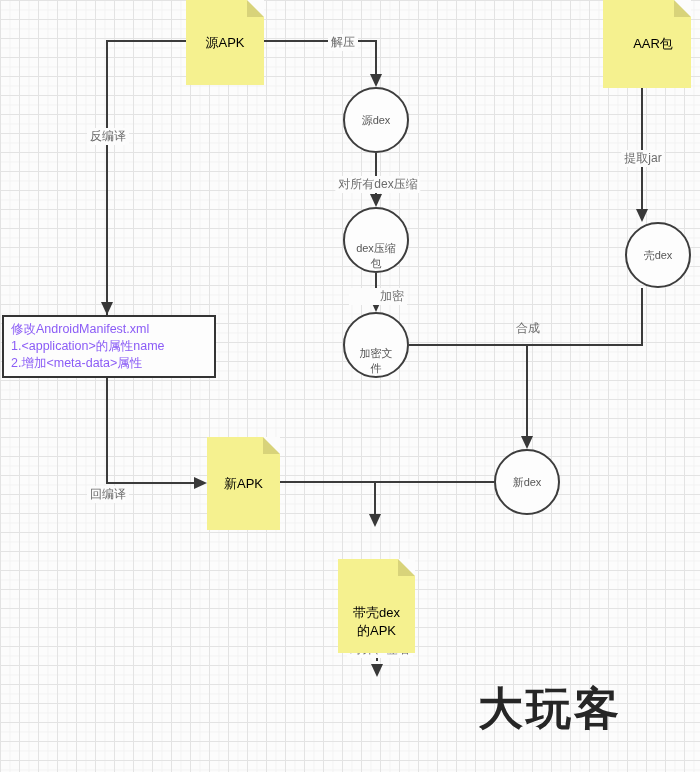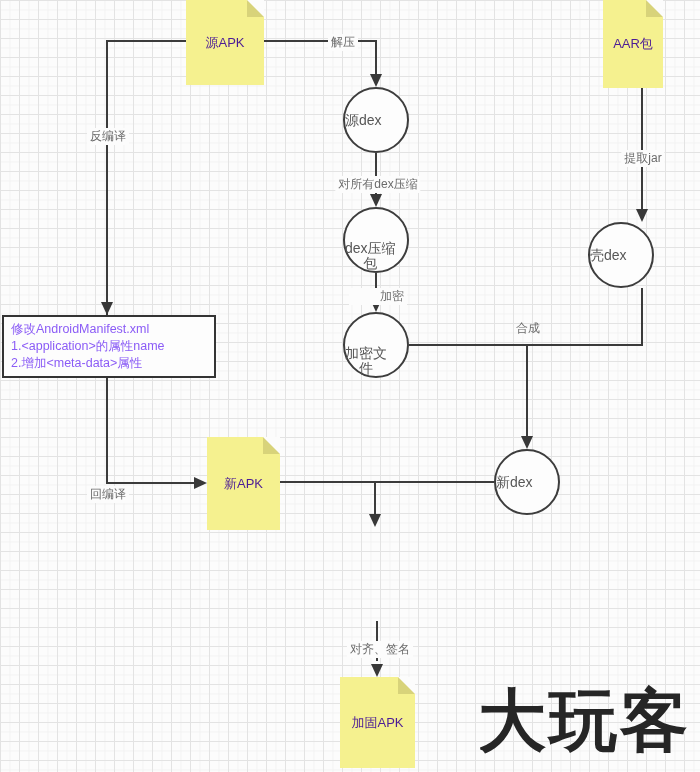--- a/index.html
+++ b/index.html
@@ -19,40 +19,40 @@
       linear-gradient(#f2f2f2 1px, transparent 1px),
       linear-gradient(90deg,#f2f2f2 1px, transparent 1px);
     background-size:19px 19px,19px 19px,9.5px 9.5px,9.5px 9.5px;
   }
   
   .doc{
     position:absolute;
     background:#f5f18f;
     display:flex;align-items:center;justify-content:center;
     text-align:center;
-    font-size:13px;color:#4c1d95;
+    font-size:13px;color:#000000;
     line-height:18px;
   }
   .doc::after{
     content:"";
     position:absolute;top:0;right:0;
     border-style:solid;
     border-width:0 17px 17px 0;
     border-color:#fcfcfc #fcfcfc #d8d37a #d8d37a;
   }
   
   .circle{
     position:absolute;
     width:62px;height:62px;
     border:2px solid #3d3d3d;
     border-radius:50%;
     background:#fdfdfd;
-    display:flex;align-items:center;
+    display:flex;align-items:center;justify-content:center;
     text-align:center;
-    font-size:14px;color:#575757;
+    font-size:11px;color:#575757;
     line-height:15px;
   }
   
   .rect-note{
     position:absolute;
     background:#fdfdfd;
     border:2px solid #343434;
     font-size:12.5px;color:#8b5cf6;
     line-height:17px;
     padding:4px 7px;
@@ -77,21 +77,21 @@
     position:absolute;
     transform:translateX(-50%);
     font-size:12px;color:#6b6b6b;
     white-space:nowrap;
     text-align:center;
   }
   .elabel.bg{background:#fcfcfc;padding:0 3px;}
   .ml{white-space:pre-line;margin-top:32px;}
   .watermark{
     position:absolute;
-    font-size:68px;
+    font-size:45px;
     font-weight:700;
     letter-spacing:3px;
     color:#262626;
     line-height:1;
   }
 </style>
 </head>
 <body>
 
 <div id="canvas">
@@ -134,42 +134,43 @@
   <div class="elabel bg" style="left:378px;top:176px;">对所有dex压缩</div>
   <div class="elabel bg" style="left:378px;top:288px;padding-left:31px;">加密</div>
   <div class="elabel bg" style="left:643px;top:150px;">提取jar</div>
   <div class="elabel" style="left:528px;top:320px;">合成</div>
   <div class="elabel bg" style="left:108px;top:486px;">回编译</div>
   <div class="elabel bg" style="left:380px;top:641px;">对齐、签名</div>
 
   <div class="doc" style="left:186px;top:0;width:78px;height:85px;">
     <span>源APK</span>
   </div>
-  <div class="doc" style="left:603px;top:0;width:60px;height:88px;">
+  <div class="doc" style="left:603px;top:0;width:76px;height:88px;padding-left:12px;">
     <span>AAR包</span>
   </div>
   <div class="doc" style="left:207px;top:437px;width:73px;height:93px;">
     <span>新APK</span>
   </div>
-  <div class="doc" style="left:340px;top:677px;width:75px;height:91px;">
-    <span>加固APK</span>
+  <div class="doc ml" style="left:338px;top:527px;width:77px;height:94px;">
+    <span class="ml">带壳dex
+的APK</span>
   </div>
 
   <div class="circle" style="left:343px;top:87px;">
     <span>源dex</span>
   </div>
   <div class="circle" style="left:343px;top:207px;">
     <span class="ml">dex压缩
 包</span>
   </div>
   <div class="circle" style="left:343px;top:312px;">
     <span class="ml">加密文
 件</span>
   </div>
-  <div class="circle" style="left:588px;top:222px;">
+  <div class="circle" style="left:625px;top:222px;">
     <span>壳dex</span>
   </div>
   <div class="circle" style="left:494px;top:449px;">
     <span>新dex</span>
   </div>
 
   <div class="rect-note" style="left:2px;top:315px;width:196px;">
     <div>修改AndroidManifest.xml</div>
     <div>1.&lt;application&gt;的属性name</div>
     <div>2.增加&lt;meta-data&gt;属性</div>

